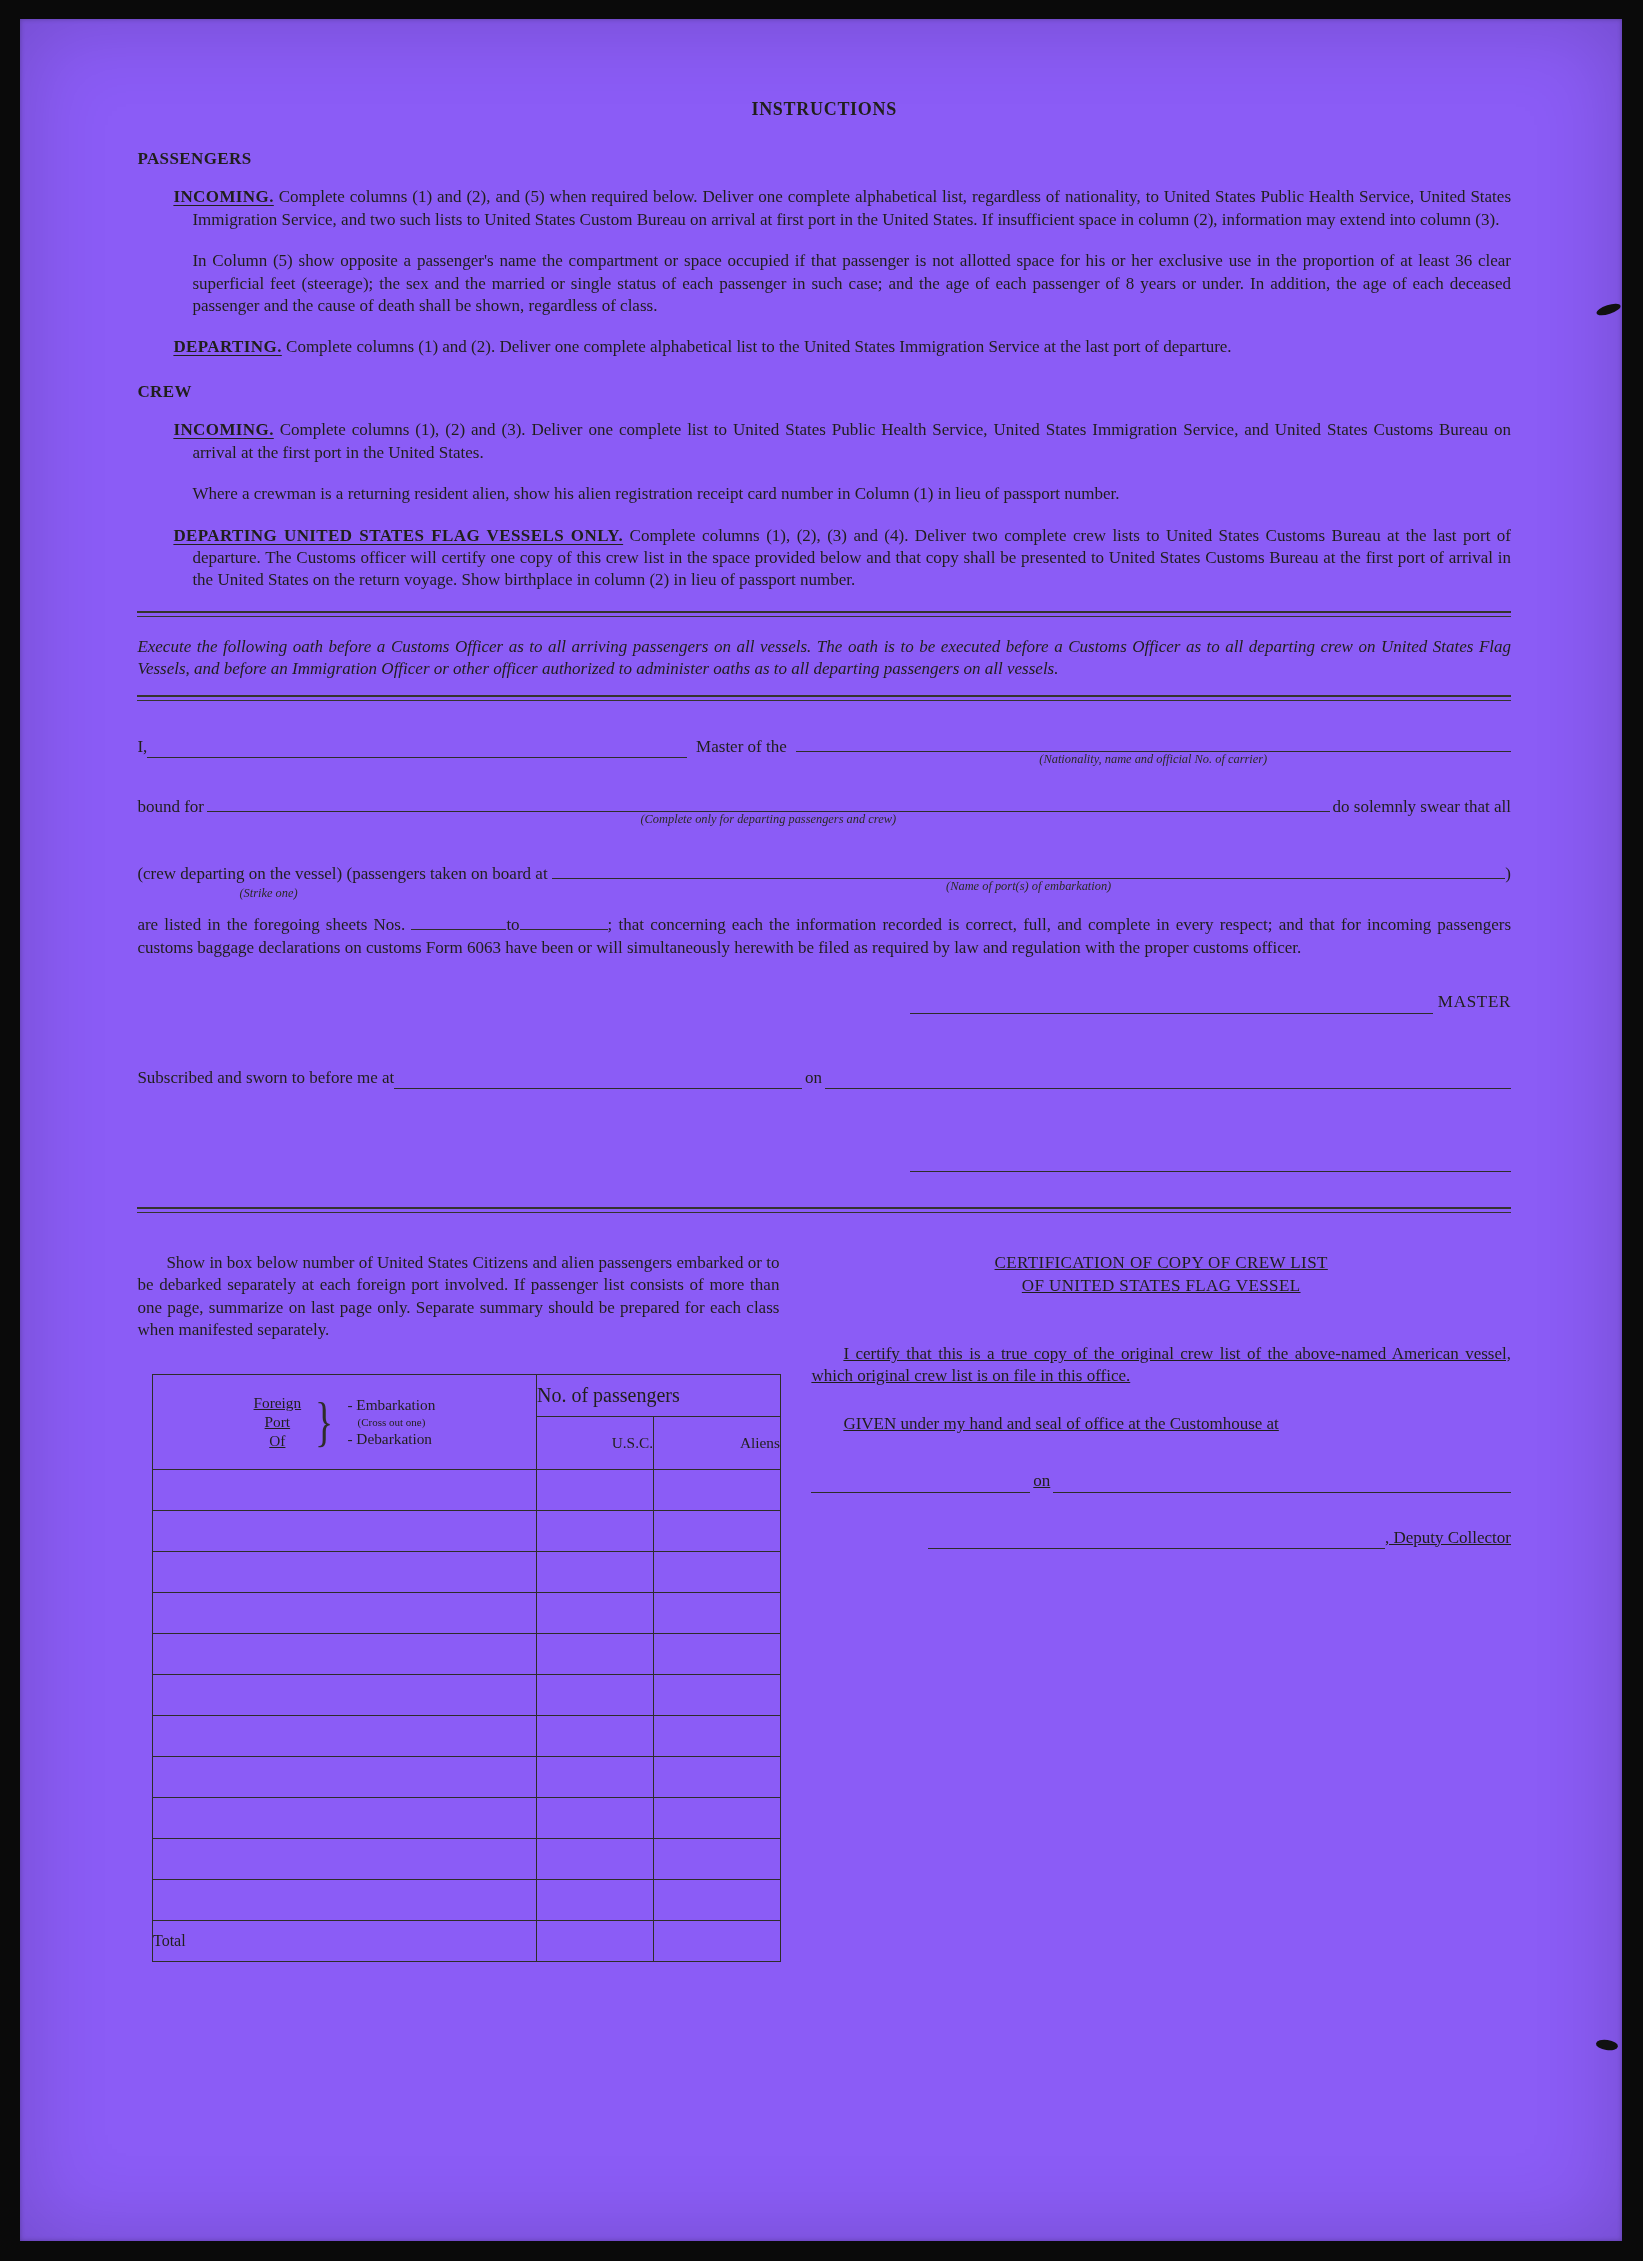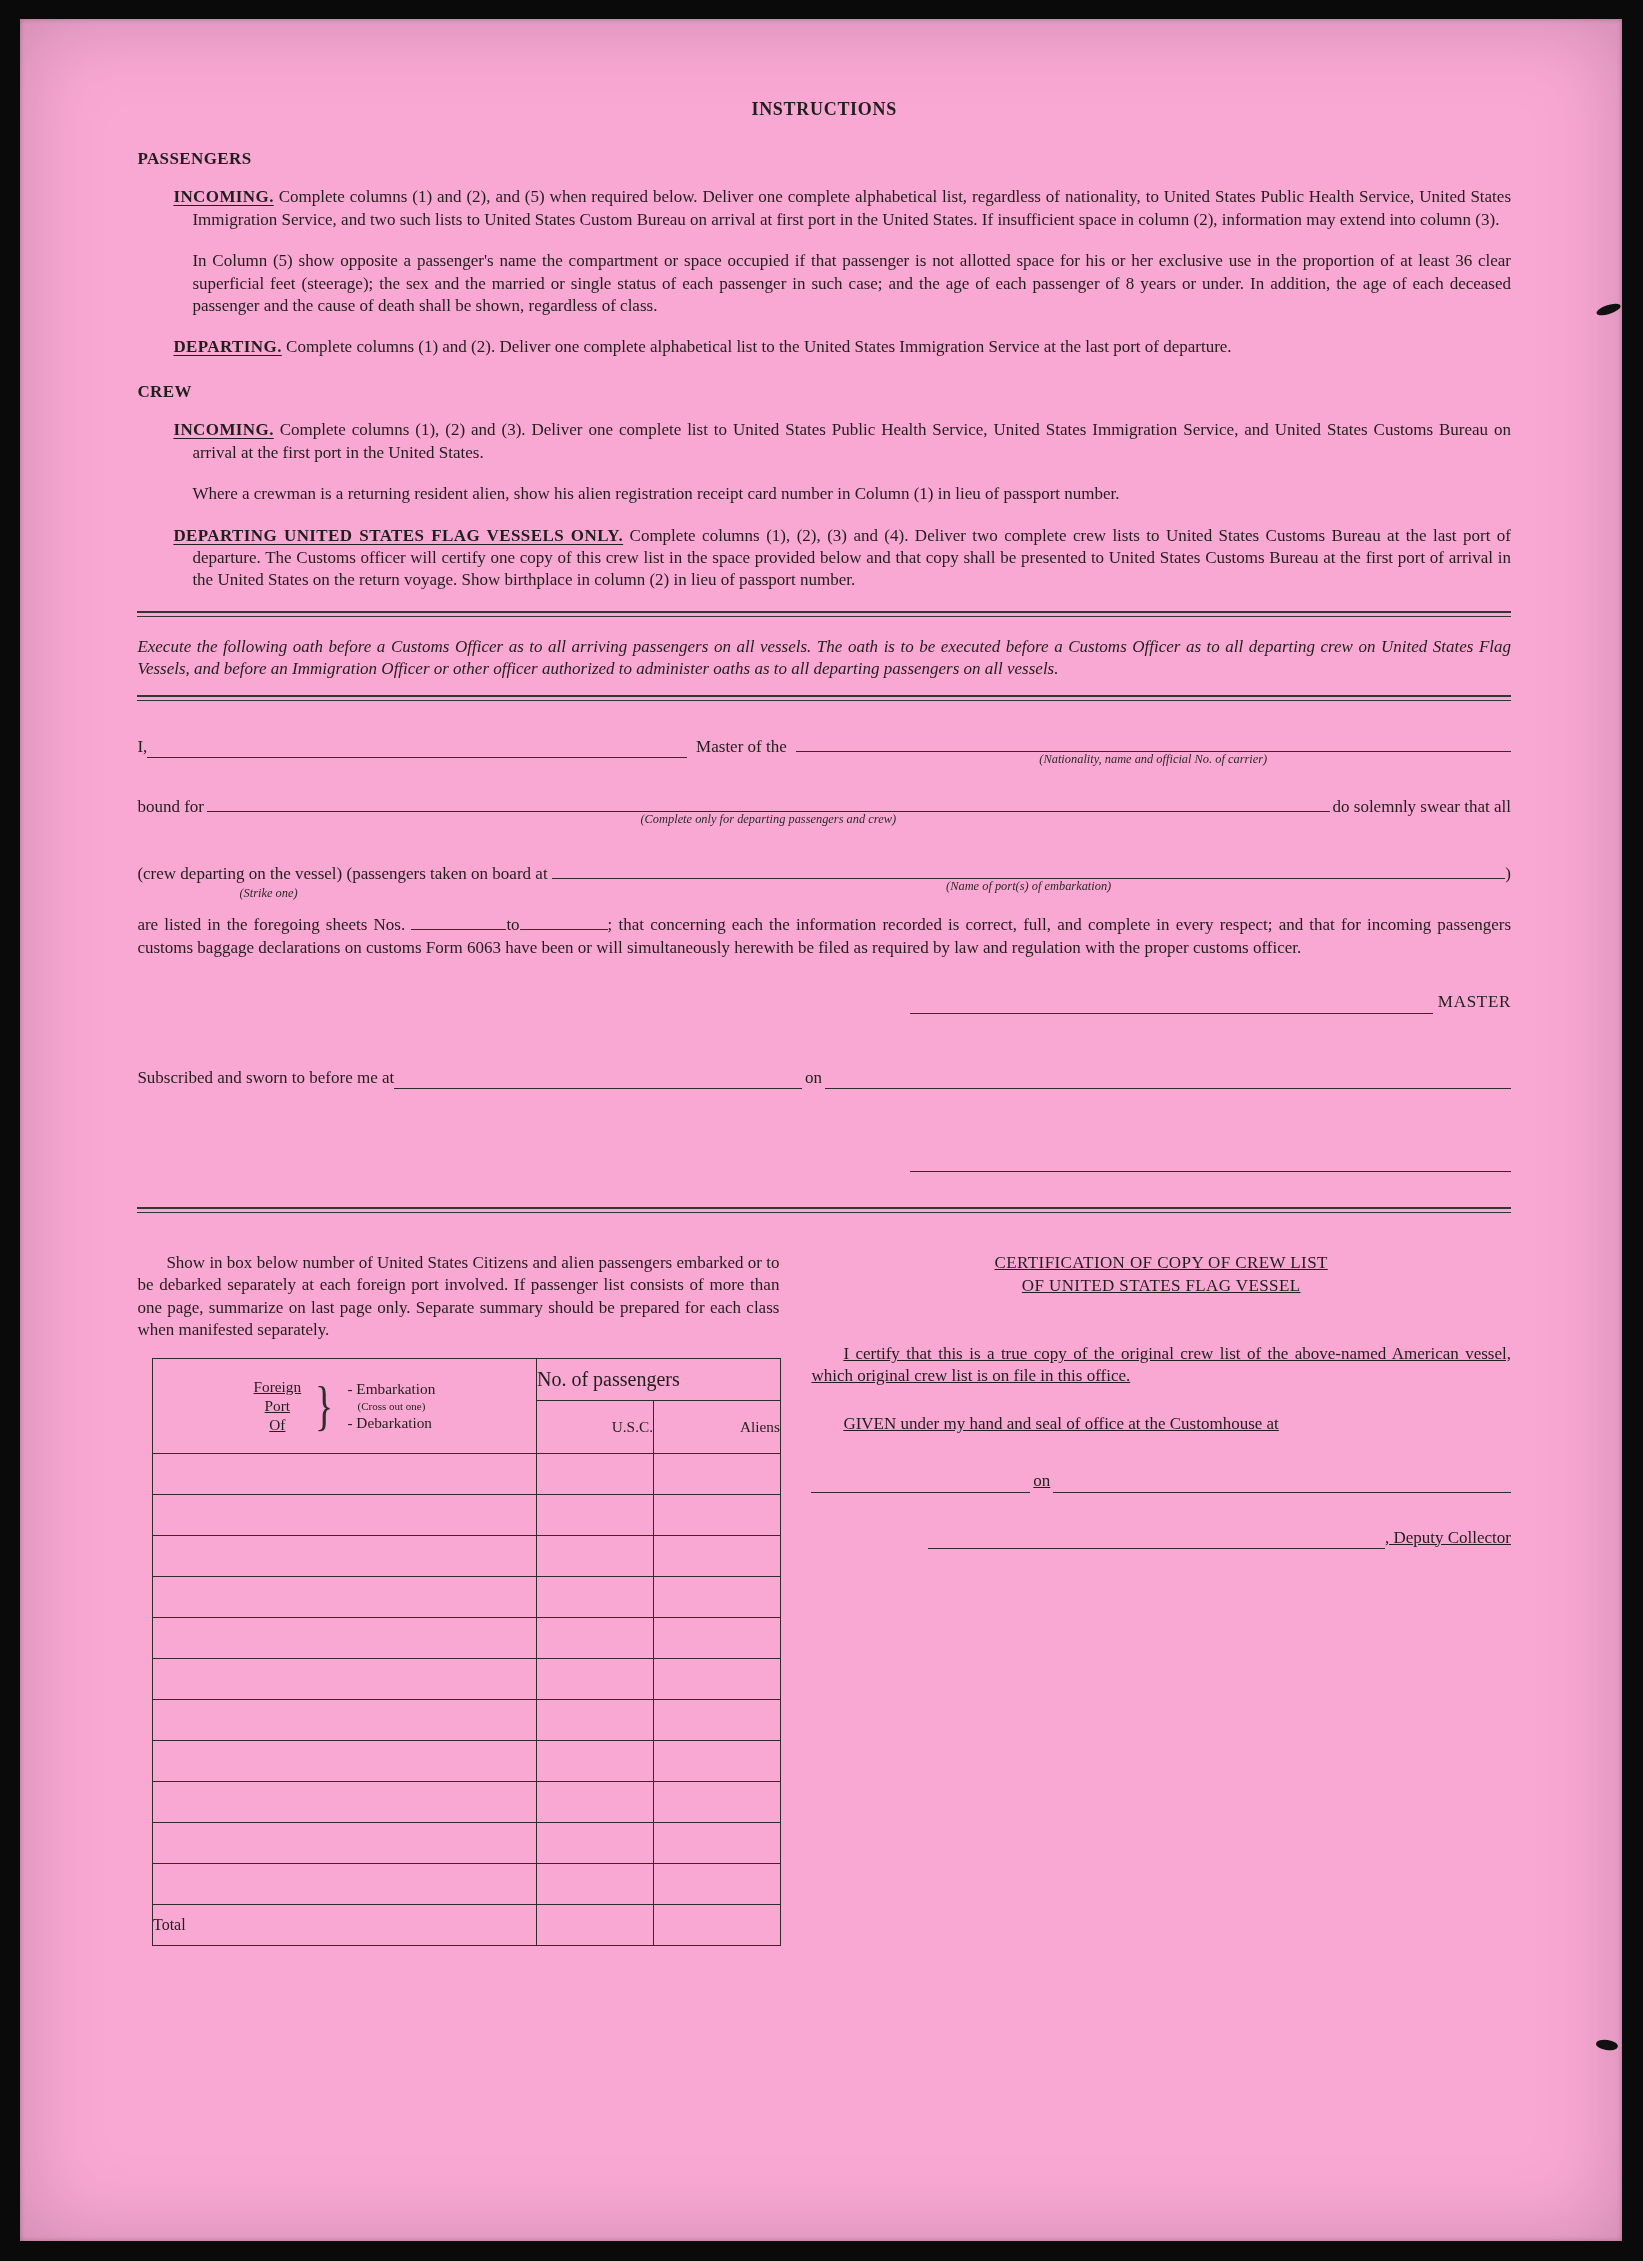--- a/index.html
+++ b/index.html
@@ -6,21 +6,21 @@
   html, body { width: 1644px; height: 2261px; }
   body {
     background: #0a0a0a;
     font-family: "Liberation Serif", serif;
     color: #201f1b;
     position: relative;
   }
   .paper {
     position: absolute;
     left: 20.4px; top: 19px; right: 22px; bottom: 20.4px;
-    background: #f9a8d4;
+    background: #8b5cf6;
     box-shadow: inset 0 0 88px rgba(0,0,0,0.18), inset 0 0 5.8px rgba(0,0,0,0.25);
     overflow: hidden;
   }
   .content {
     position: absolute;
     left: 117px; right: 111px; top: 79px; bottom: 29px;
     font-size: 17px;
     line-height: 1.32;
   }
   .doc-title {
@@ -102,21 +102,21 @@
   .bottom {
     display: flex;
     margin-top: 39px;
     align-items: flex-start;
   }
   .bottom-left { width: 642px; flex: 0 0 642px; }
   .bottom-right { flex: 1 1 auto; margin-left: 32px; text-decoration: underline; }
 
   .summary-note {
     text-align: justify;
-    margin-bottom: 16px;
+    margin-bottom: 32px;
   }
   .summary-note .first-indent { display: inline-block; width: 29px; }
 
   table.port-table {
     border-collapse: collapse;
     margin-left: 14.6px;
     width: 627px;
     table-layout: fixed;
   }
   .port-table th, .port-table td {

